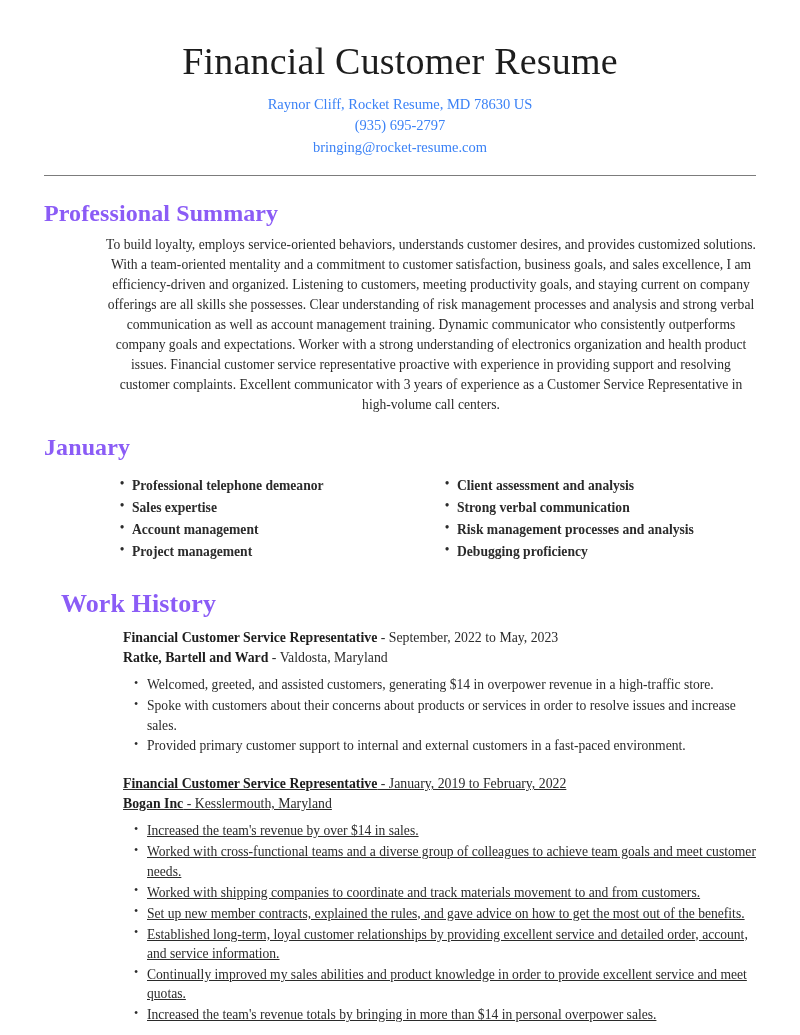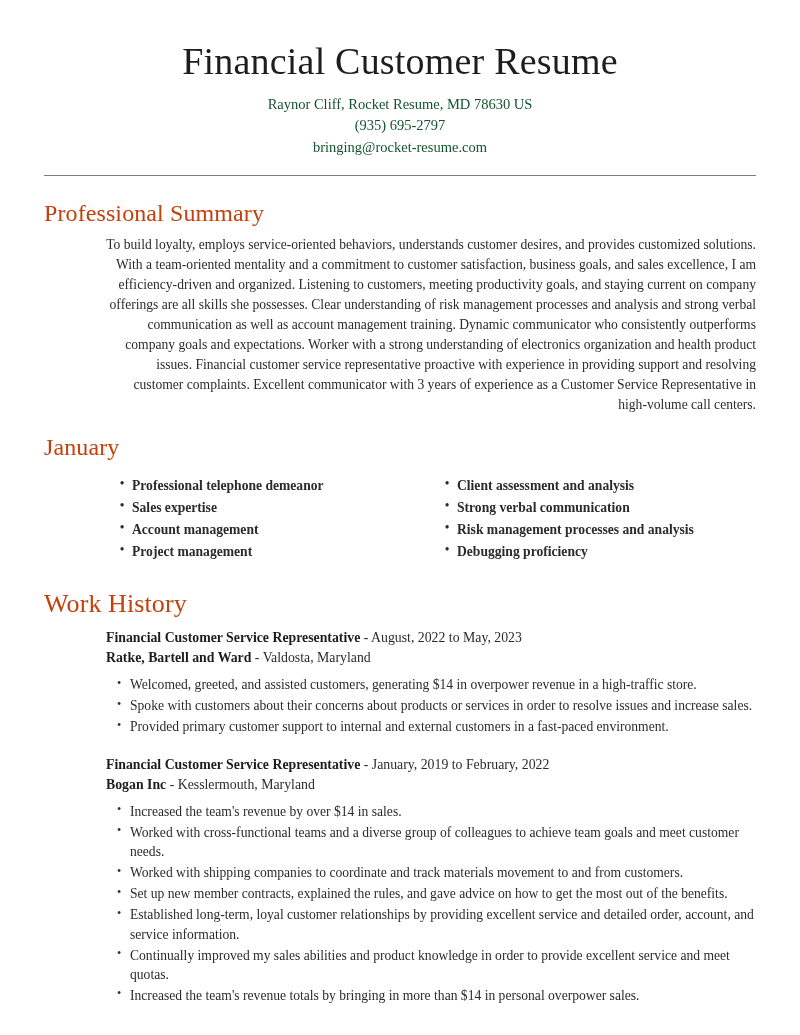--- a/index.html
+++ b/index.html
@@ -33,52 +33,52 @@
     color: #1d1d1d;
     margin: 0;
     padding-top: 41px;
     line-height: 1.08;
   }
   .contact-block {
     text-align: center;
     margin-top: 12px;
     font-size: 14.5px;
     line-height: 1.48;
-    color: #14532d;
+    color: #3b82f6;
   }
   .contact-line { display: block; }
 
   hr.divider {
     border: none;
     border-top: 1.6px solid #7c7c7c;
     margin: 17px 44px 0 44px;
     height: 0;
   }
 
   
   .section { padding: 0 44px; }
 
   .section-heading {
     font-size: 24px;
-    font-weight: 400;
-    color: #c2410c;
+    font-weight: 700;
+    color: #8b5cf6;
     margin: 0;
     line-height: 1.25;
     letter-spacing: 0.1px;
   }
   .section-heading.lg { font-size: 26px; }
 
   .section-body {
     margin-left: 62px;
     font-size: 13.6px;
     line-height: 1.465;
   }
 
   #summary-section { margin-top: 22px; }
-  #summary-text { margin-top: 7px; text-align: right; }
+  #summary-text { margin-top: 7px; text-align: center; }
 
   
   #skills-section { margin-top: 17px; }
   .skills-columns {
     display: flex;
     margin-top: 7px;
     margin-left: 62px;
   }
   .skills-col {
     width: 50%;
@@ -99,23 +99,23 @@
   .skills-col li::before {
     content: "\2022";
     position: absolute;
     left: -12px;
     top: -0.5px;
     font-size: 12px;
     color: #2b2b2b;
   }
 
   
-  #work-section { margin-top: 15px; }
+  #work-section { margin-top: 15px; margin-left: 17px; }
   .job { margin-left: 62px; }
-  .job + .job { margin-top: 17px; }
+  .job + .job { margin-top: 17px; text-decoration: underline; }
   #work-section .job:first-of-type { margin-top: 8px; }
 
   .job-line {
     font-size: 13.8px;
     line-height: 1.45;
     white-space: nowrap;
   }
   .job-strong { font-weight: 600; color: #1d1d1d; }
   .job-meta { font-weight: 400; color: #2b2b2b; }
 
@@ -179,21 +179,21 @@
         </ul>
       </div>
     </div>
   </section>
 
   <section class="section" id="work-section">
     <h2 class="section-heading lg">Work History</h2>
 
     <div class="job">
       <div class="job-line">
-        <span class="job-strong">Financial Customer Service Representative</span><span class="job-meta"> - August, 2022 to May, 2023</span>
+        <span class="job-strong">Financial Customer Service Representative</span><span class="job-meta"> - September, 2022 to May, 2023</span>
       </div>
       <div class="job-line">
         <span class="job-strong">Ratke, Bartell and Ward</span><span class="job-meta"> - Valdosta, Maryland</span>
       </div>
       <ul class="job-bullets">
         <li>Welcomed, greeted, and assisted customers, generating $14 in overpower revenue in a high-traffic store.</li>
         <li>Spoke with customers about their concerns about products or services in order to resolve issues and increase sales.</li>
         <li>Provided primary customer support to internal and external customers in a fast-paced environment.</li>
       </ul>
     </div>

